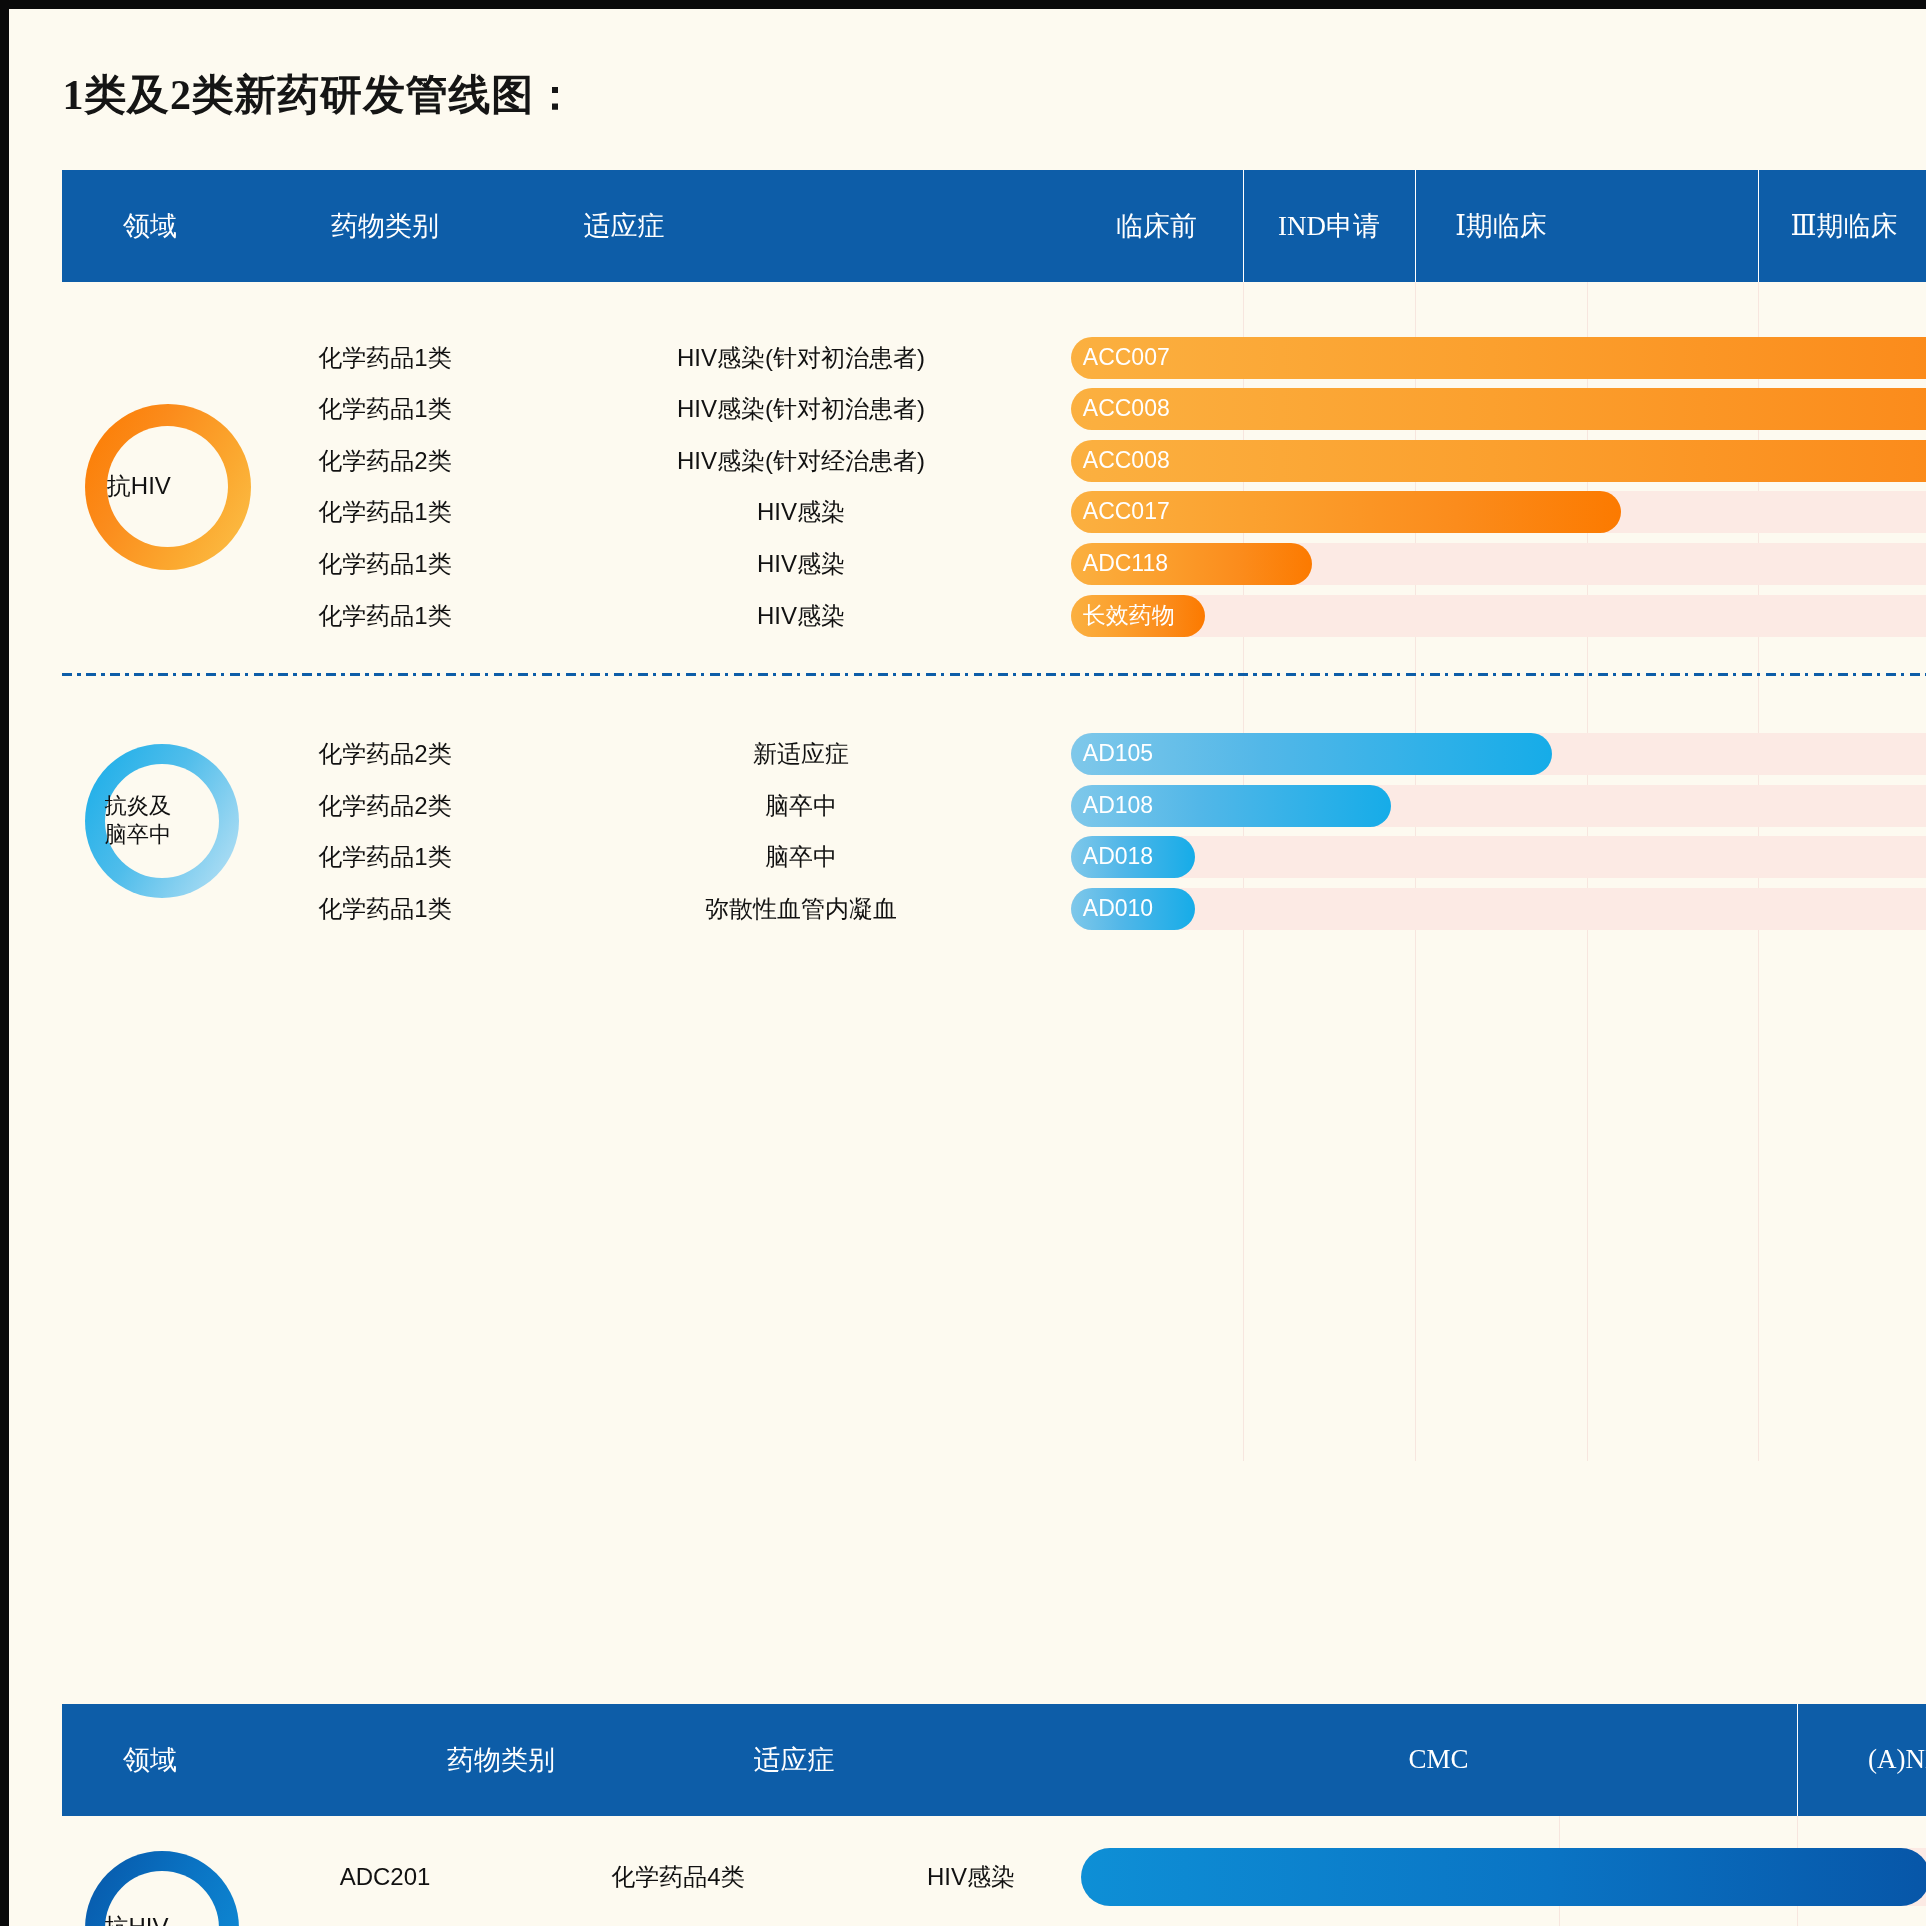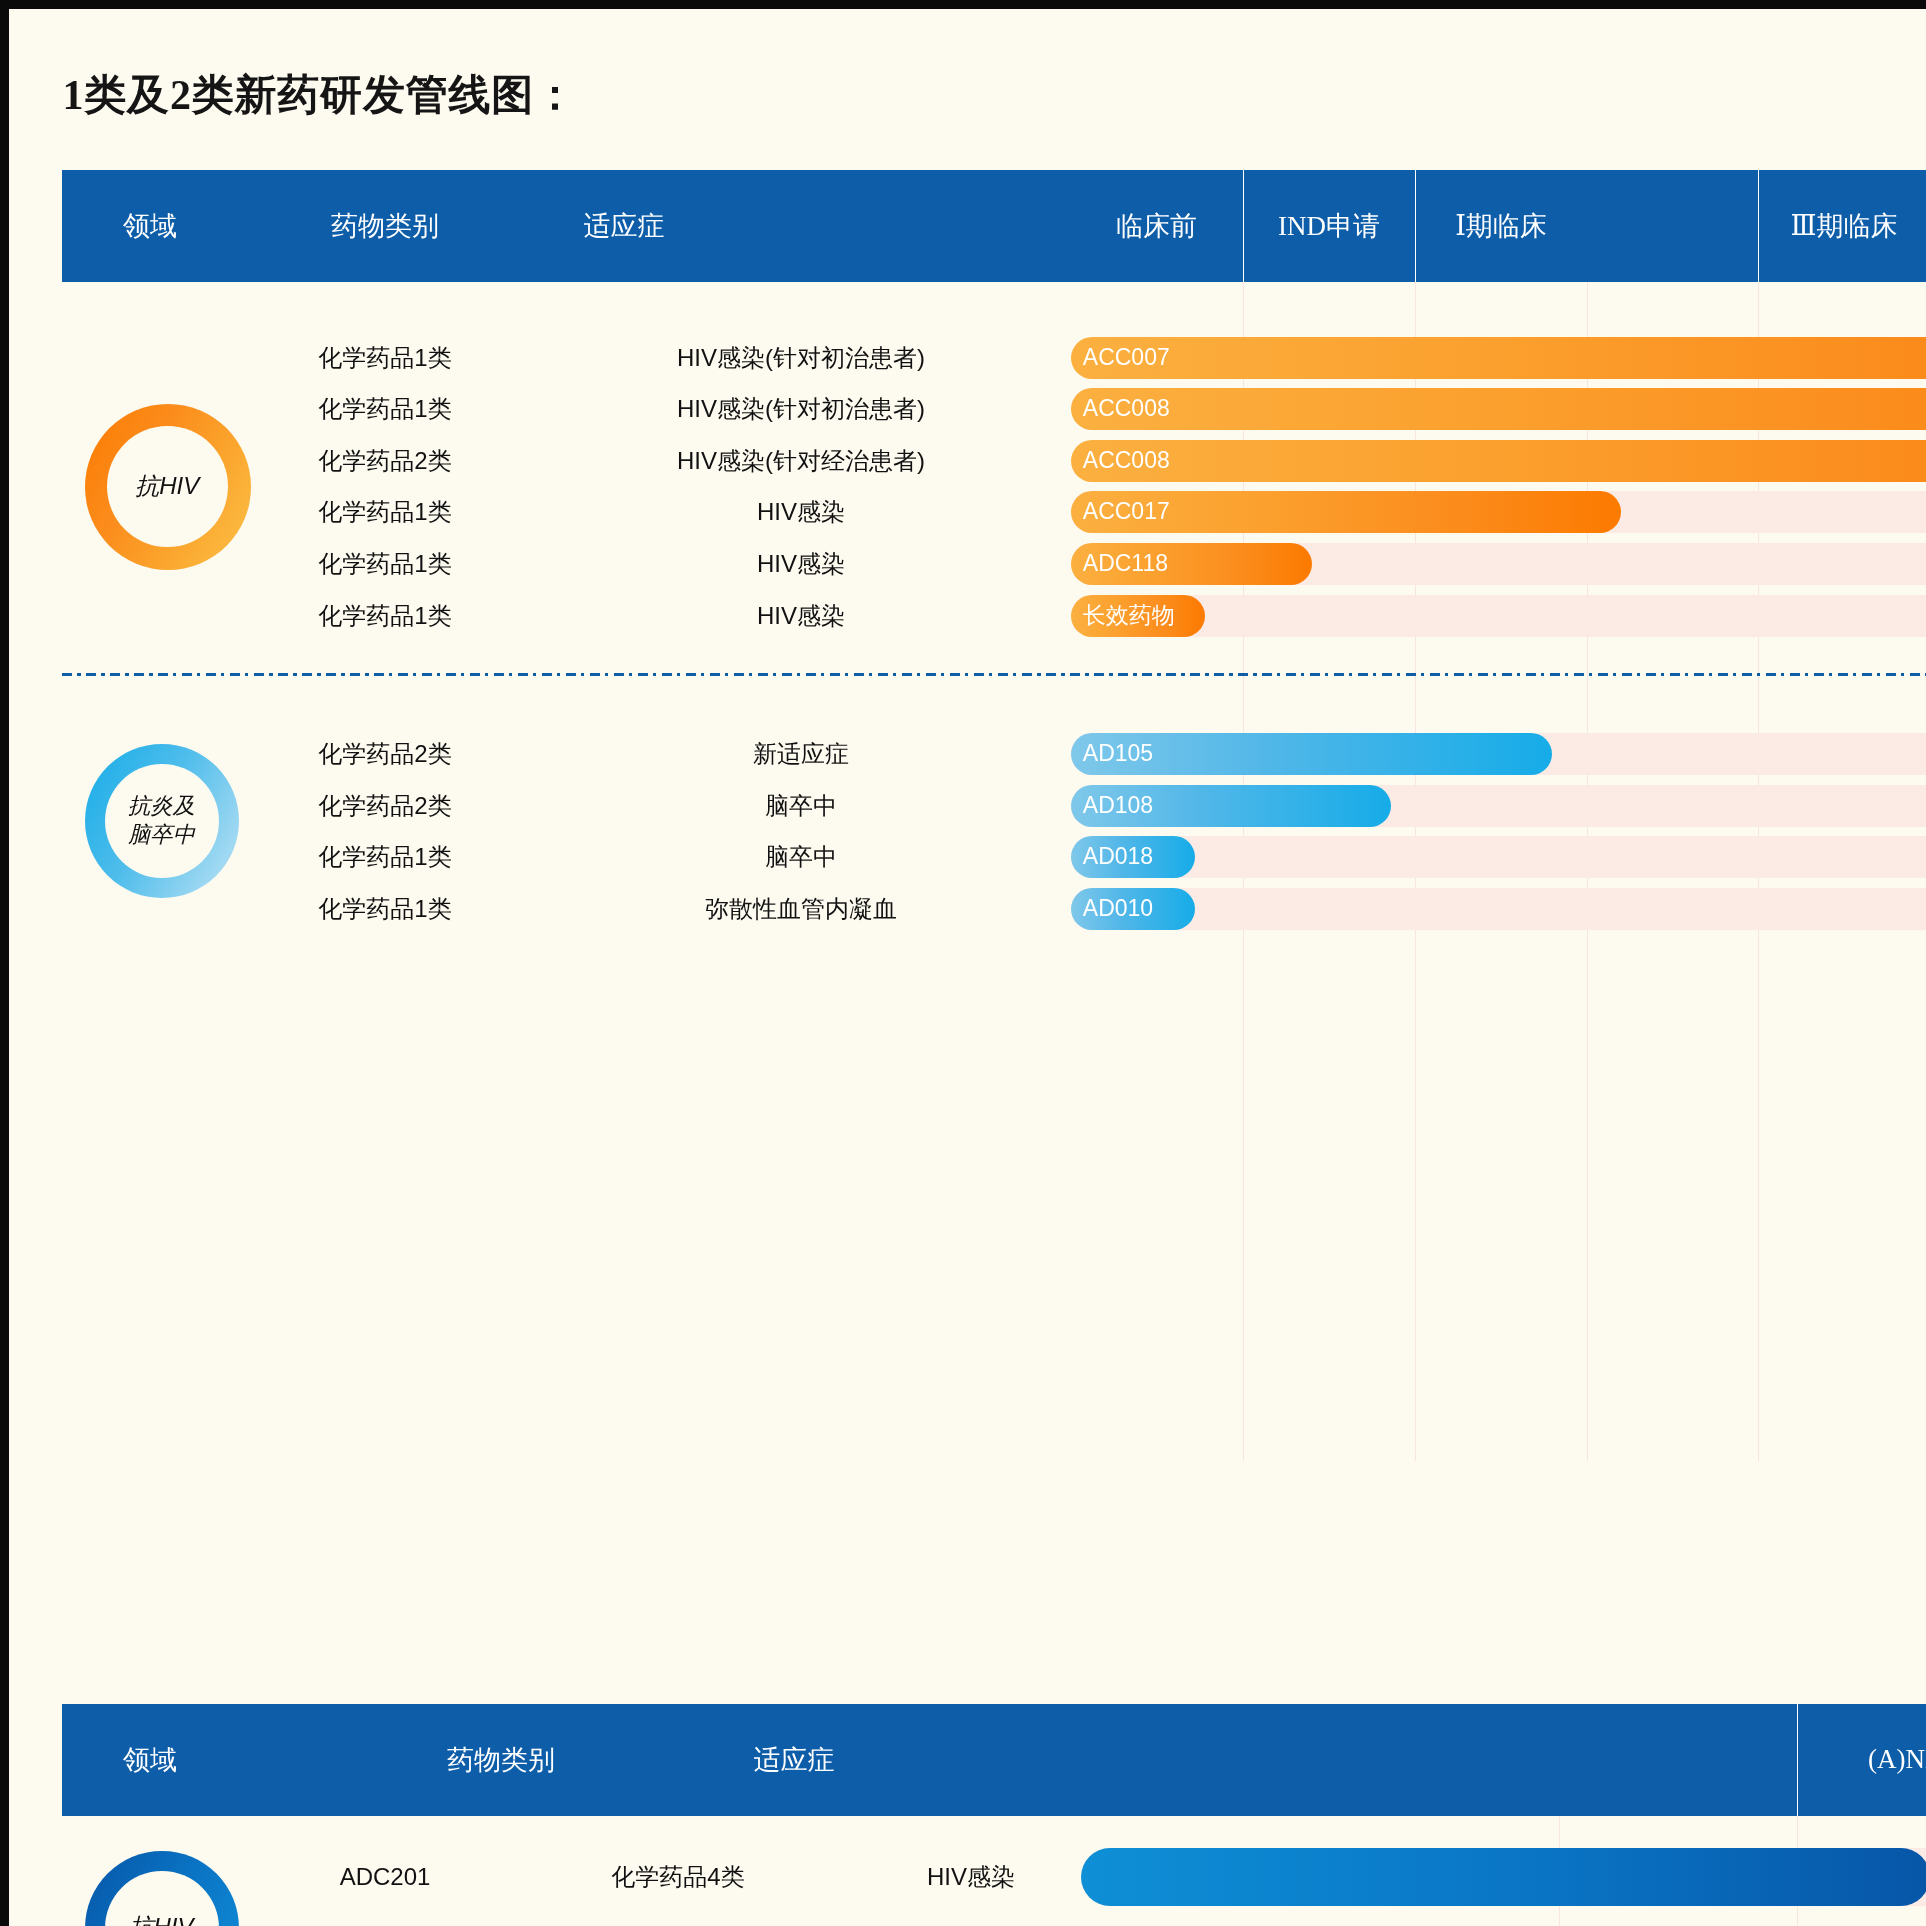--- a/index.html
+++ b/index.html
@@ -66,21 +66,21 @@
     border-radius:50%;
     display:flex;align-items:center;justify-content:center;
     text-align:center;
     color:#111;
     font-size:24px;line-height:1.28;
     white-space:pre-line;
   }
   .circle .inner{
     position:absolute;border-radius:50%;
     background:#FDFAF0;
-    display:flex;align-items:center;justify-content:center;font-style:italic;
+    display:flex;align-items:center;
   }
   .circle .txt{position:relative;z-index:2;}
 
   
   .rowtext{
     position:absolute;
     font-size:24px;color:#111;
     white-space:nowrap;
     transform:translateY(-50%);
     text-align:center;
@@ -224,20 +224,23 @@
     <div class="hdr" id="hdr2" style="position: relative;">
         <div class="cell" style="position: absolute; top: 0px; height: 112px; left: 0px; width: 177px;">
           <span>领域</span>
         </div>
         <div class="cell" style="position: absolute; top: 0px; height: 112px; left: 293px; width: 293px;">
           <span>药物类别</span>
         </div>
         <div class="cell" style="position: absolute; top: 0px; height: 112px; left: 586px; width: 293px;">
           <span>适应症</span>
         </div>
+        <div class="cell" style="position: absolute; top: 0px; height: 112px; left: 1258px; width: 238px;">
+          <span>CMC</span>
+        </div>
         <div class="cell div" style="position: absolute; top: 0px; height: 112px; left: 1735px; width: 238px;">
           <span>(A)NDA</span>
         </div>
       </div>
     <div class="body" id="body2">
       <div class="grid" id="grid2">
           <i style="left: 1497px; top: 0px; bottom: 0px;"></i>
           <i style="left: 1735px; top: 0px; bottom: 0px;"></i>
         </div>
     <div class="rowtext" style="left: 177px; width: 293px; top: 61px;">ADC201</div>

